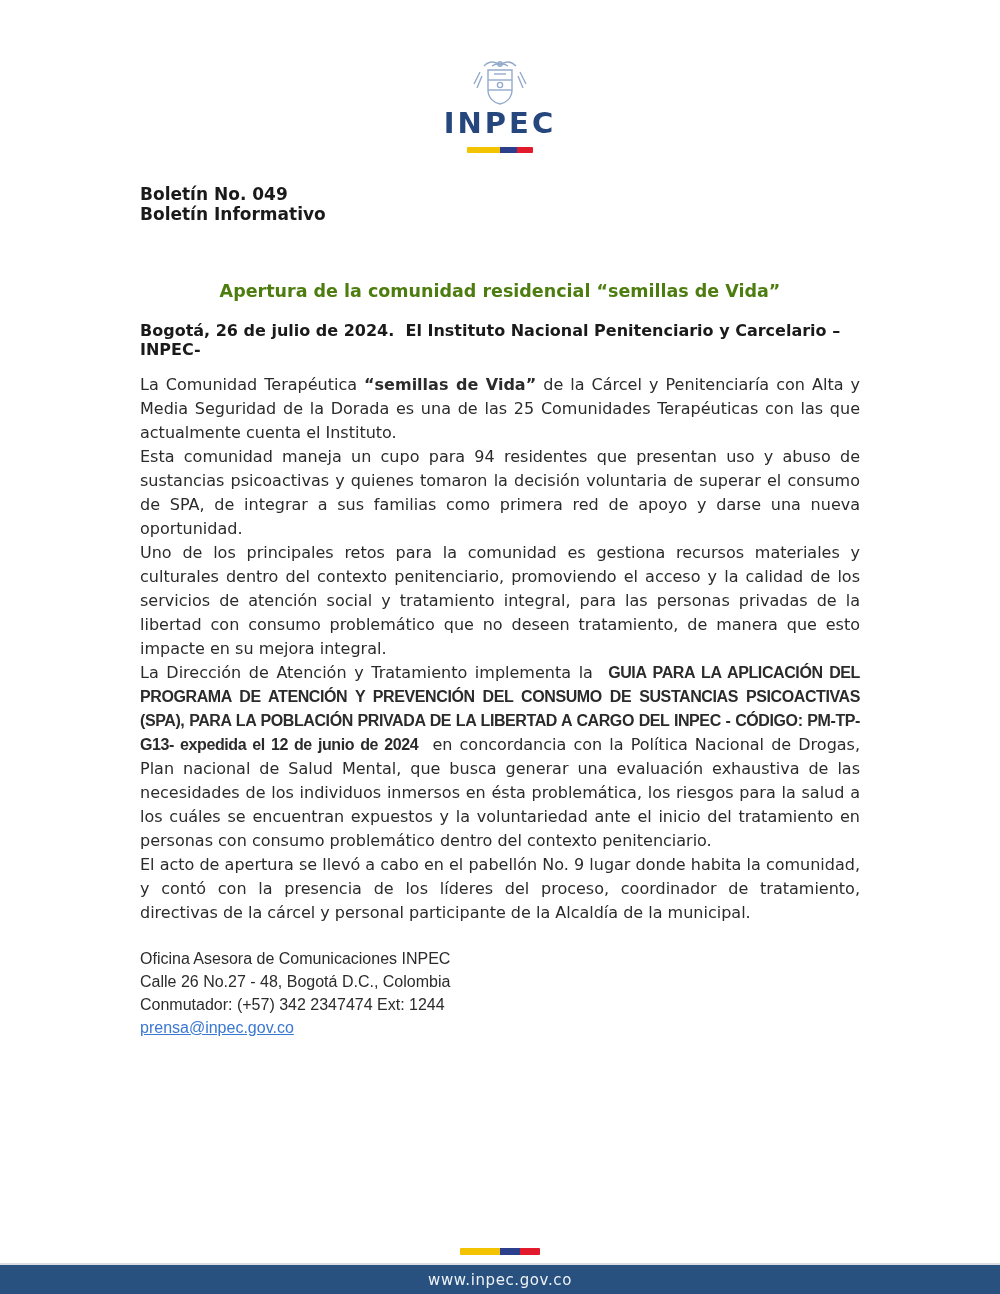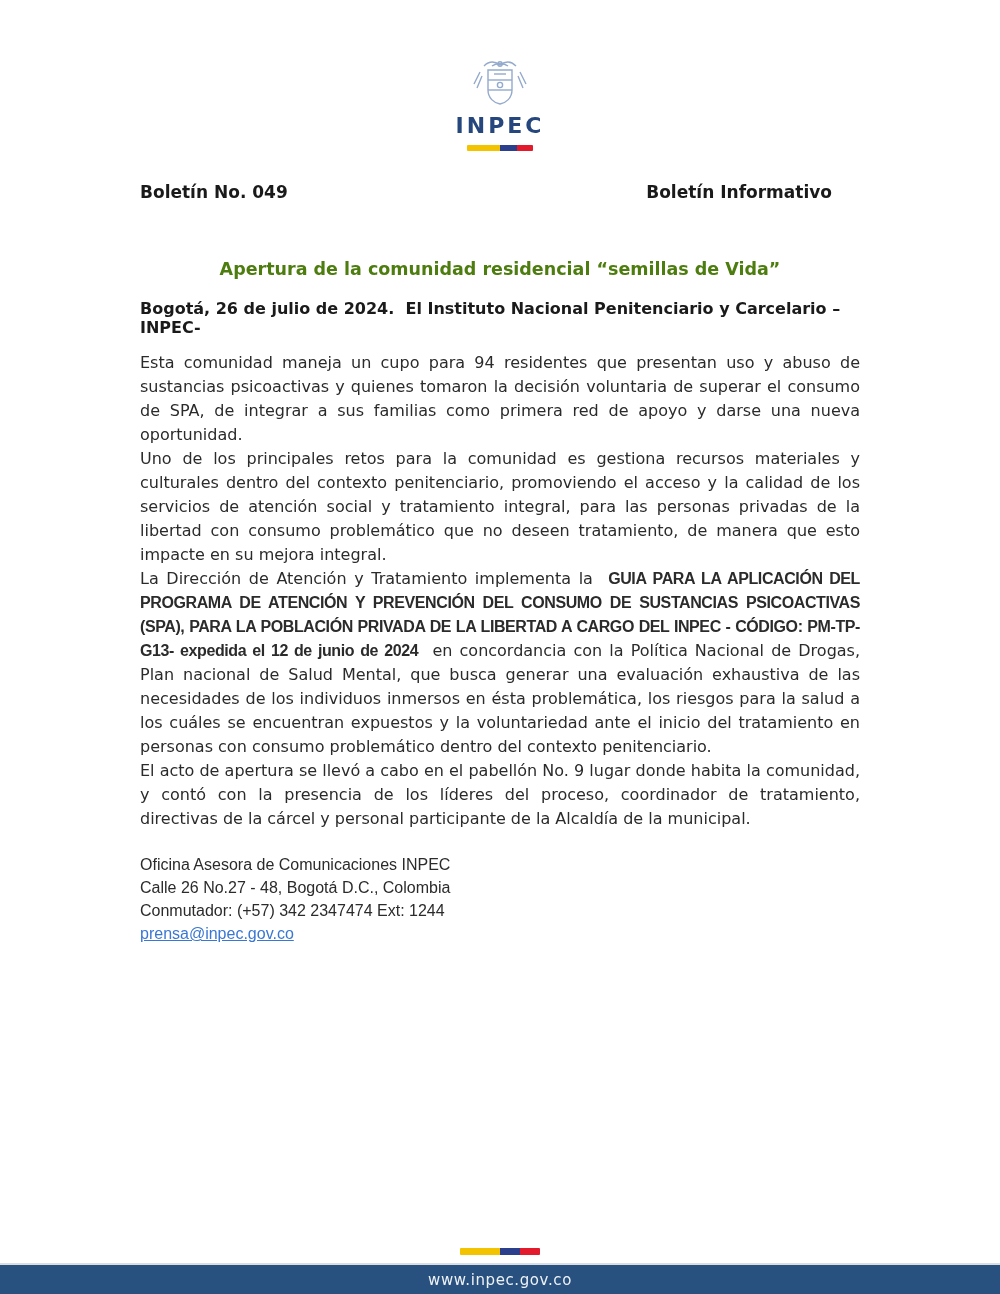--- a/index.html
+++ b/index.html
@@ -11,35 +11,35 @@
     color: #2b2b2b;
     overflow: hidden;
   }
   .page { width: 1000px; height: 1294px; position: relative; background: #fff; }
 
   
   .logo-block { padding-top: 58px; text-align: center; }
   .coat { display: block; margin: 0 auto; }
   .logo-word {
     font-family: "DejaVu Sans", sans-serif;
-    font-weight: bold; font-size: 22px; letter-spacing: 3px;
-    color: #26477d; margin-top: 8px; line-height: 1.1;
+    font-weight: bold; font-size: 29px; letter-spacing: 3px;
+    color: #26477d; margin-top: 2px; line-height: 1.1;
   }
   .tri { display: flex; height: 6px; margin: 7px auto 0; overflow: hidden; border-radius: 1px; }
   .tri-logo { width: 66px; }
   .tri span { display: block; height: 100%; }
   .tri .y { width: 50%; }
   .tri .b { width: 25%; }
   .tri .r { width: 25%; }
 
   
   .header-row {
     margin: 31px 140px 0 140px;
     display: flex; justify-content: space-between;
-    font-weight: bold; font-size: 17px; color: #1a1a1a;
+    font-weight: bold; font-size: 17px; color: #1a1a1a; flex-direction: column;
   }
   .header-row .right { margin-right: 28px; }
 
   
   .article { margin: 0 140px; width: 720px; }
   .title {
     margin-top: 57px;
     text-align: center; font-weight: bold; font-size: 17.5px; color: #4d7c0f;
   }
   .dateline {
@@ -113,20 +113,21 @@
 
   <div class="header-row">
     <span class="left">Boletín No. 049</span>
     <span class="right">Boletín Informativo</span>
   </div>
 
   <div class="article">
     <div class="title">Apertura de la comunidad residencial “semillas de Vida”</div>
     <div class="dateline">Bogotá, 26 de julio de 2024.  El Instituto Nacional Penitenciario y Carcelario –INPEC-</div>
 
+    <p class="para"><span>La Comunidad Terapéutica </span><span class="run-bold">“semillas de Vida”</span><span> de la Cárcel y Penitenciaría con Alta y Media Seguridad de la Dorada es una de las 25 Comunidades Terapéuticas con las que actualmente cuenta el Instituto.</span></p>
 
     <p class="para"><span>Esta comunidad maneja un cupo para 94 residentes que presentan uso y abuso de sustancias psicoactivas y quienes tomaron la decisión voluntaria de superar el consumo de SPA, de integrar a sus familias como primera red de apoyo y darse una nueva oportunidad.</span></p>
 
     <p class="para"><span>Uno de los principales retos para la comunidad es gestiona recursos materiales y culturales dentro del contexto penitenciario, promoviendo el acceso y la calidad de los servicios de atención social y tratamiento integral, para las personas privadas de la libertad con consumo problemático que no deseen tratamiento, de manera que esto impacte en su mejora integral.</span></p>
 
     <p class="para"><span>La Dirección de Atención y Tratamiento implementa la  </span><span class="run-boldcond">GUIA PARA LA APLICACIÓN DEL PROGRAMA DE ATENCIÓN Y PREVENCIÓN DEL CONSUMO DE SUSTANCIAS PSICOACTIVAS (SPA), PARA LA POBLACIÓN PRIVADA DE LA LIBERTAD A CARGO DEL INPEC - CÓDIGO: PM-TP-G13- expedida el 12 de junio de 2024</span><span>  en concordancia con la Política Nacional de Drogas, Plan nacional de Salud Mental, que busca generar una evaluación exhaustiva de las necesidades de los individuos inmersos en ésta problemática, los riesgos para la salud a los cuáles se encuentran expuestos y la voluntariedad ante el inicio del tratamiento en personas con consumo problemático dentro del contexto penitenciario.</span></p>
 
     <p class="para"><span>El acto de apertura se llevó a cabo en el pabellón No. 9 lugar donde habita la comunidad, y contó con la presencia de los líderes del proceso, coordinador de tratamiento, directivas de la cárcel y personal participante de la Alcaldía de la municipal.</span></p>
   </div>
 

